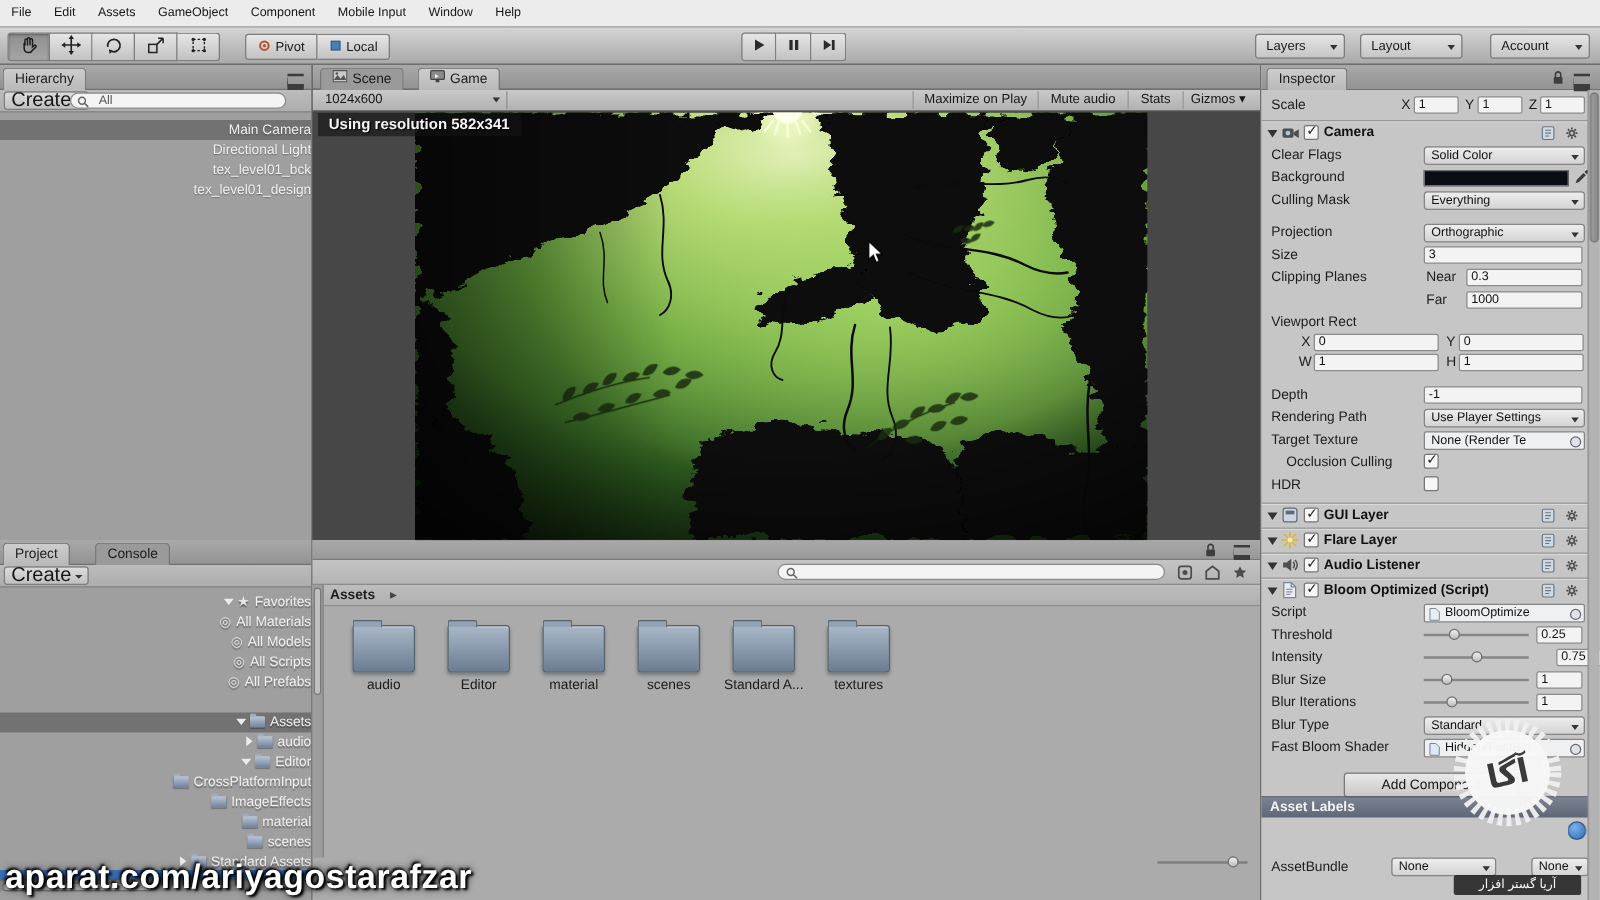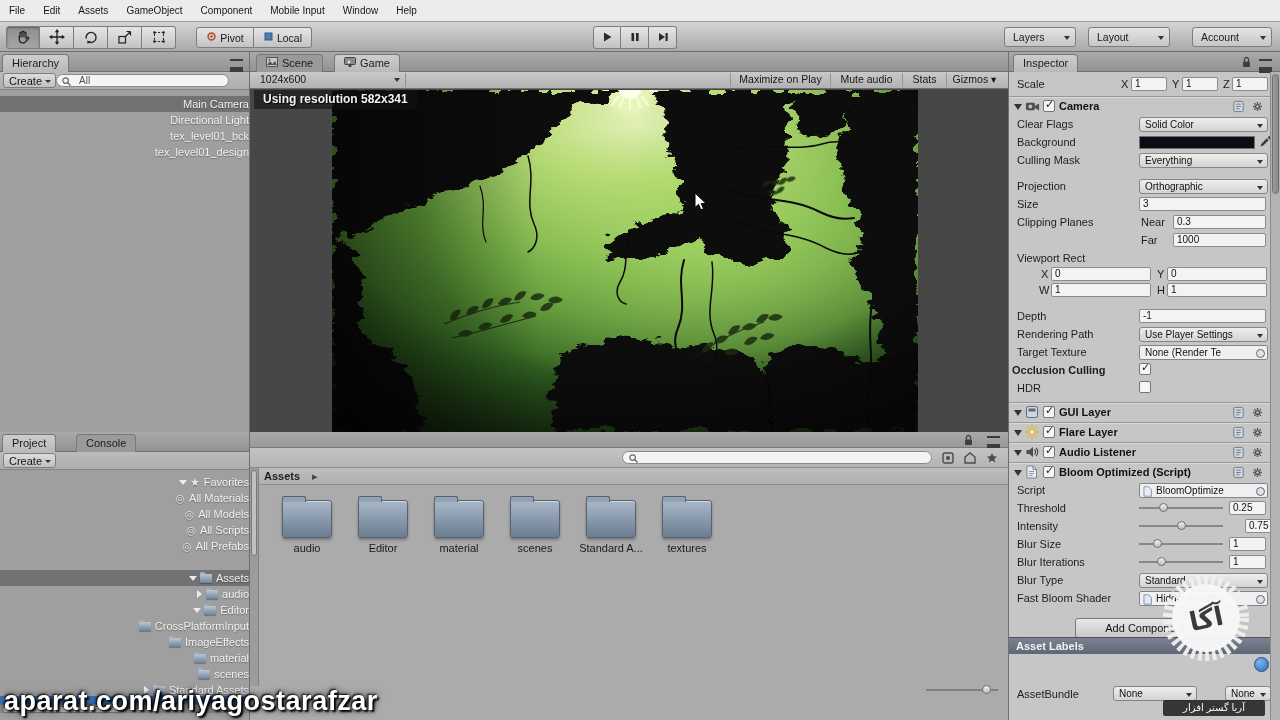--- a/index.html
+++ b/index.html
@@ -24,21 +24,21 @@
 
   
   .tabbar { position:absolute; left:0; top:0; right:0; height:20px; background:linear-gradient(#a9a9a9,#939393); border-bottom:1px solid #6f6f6f; }
   .tab { position:absolute; top:2px; height:18px; line-height:17px; padding:0 9px; font-size:11px; color:#1c1c1c; border:1px solid #787878; border-bottom:none; border-radius:4px 4px 0 0; background:#9a9a9a; display:flex; align-items:center; gap:4px; }
   .tab.active { background:linear-gradient(#cdcdcd,#b9b9b9); }
   .burger { position:absolute; top:7px; width:13px; height:8px; border-top:2px solid #3c3c3c; box-shadow:0 3px 0 #3c3c3c, 0 6px 0 #3c3c3c; }
 
   
   #hierarchy { left:0; top:52px; width:250px; height:380px; background:#9f9f9f; border-right:1px solid #707070; }
   .createbar { position:absolute; left:0; top:20px; right:0; height:18px; background:linear-gradient(#bcbcbc,#adadad); border-bottom:1px solid #828282; }
-  .createbtn { position:absolute; left:3px; top:1px; height:15px; line-height:14px; padding:0 13px 0 5px; font-size:11px; background:linear-gradient(#dcdcdc,#c0c0c0); border:1px solid #7d7d7d; border-radius:3px; color:#161616;text-align:center; }
+  .createbtn { position:absolute; left:3px; top:1px; height:15px; line-height:14px; padding:0 13px 0 5px; font-size:16px; background:linear-gradient(#dcdcdc,#c0c0c0); border:1px solid #7d7d7d; border-radius:3px; color:#161616;text-align:center; }
   .createbtn::after { content:""; position:absolute; right:4px; top:6px; border-left:3px solid transparent; border-right:3px solid transparent; border-top:3.5px solid #333; }
   .searchpill { position:absolute; top:2px; height:13px; background:#f4f4f4; border:1px solid #8a8a8a; border-radius:7px; font-size:10px; color:#555; line-height:11px; padding:0 6px 0 22px; }
   .trow { position:absolute; left:0; right:0; height:16px; line-height:16px; font-size:11px; color:#f1f1f1; text-shadow:0 1px 1px rgba(0,0,0,.35); white-space:nowrap;text-align:right; }
   .trow.sel { background:#727272; }
   .trow.selblue { background:#3c72b9; }
 
   
   #viewport { left:250px; top:52px; width:758px; height:380px; background:#474747; }
   .vctrl { position:absolute; left:0; top:20px; right:0; height:17px; background:linear-gradient(#c9c9c9,#b2b2b2); border-bottom:1px solid #6f6f6f; }
   .aspectdd { position:absolute; left:4px; top:1px; width:152px; height:14px; font-size:10.5px; line-height:13px; color:#161616; padding-left:6px; border-right:1px solid #8f8f8f; }
@@ -530,21 +530,21 @@
 
   <span class="ilbl" style="left:8px;top:258px;">Depth</span>
   <div class="fld" style="left:130px;top:257px;width:127px;">-1</div>
 
   <span class="ilbl" style="left:8px;top:276px;">Rendering Path</span>
   <div class="dd" style="left:130px;top:275px;width:129px;">Use Player Settings</div>
 
   <span class="ilbl" style="left:8px;top:294px;">Target Texture</span>
   <div class="objfld" style="left:130px;top:293px;width:129px;padding-left:5px;">None (Render Te</div>
 
-  <span class="ilbl" style="left:3px;top:312px;font-weight:bold;">Occlusion Culling</span>
+  <span class="ilbl" style="left:20px;top:312px;">Occlusion Culling</span>
   <span class="chk on" style="left:130px;top:311px;"></span>
 
   <span class="ilbl" style="left:8px;top:330px;">HDR</span>
   <span class="chk" style="left:130px;top:329px;"></span>
 
   <div class="comphdr" style="top:350px;">
     <span class="fold-open" style="left:5px;top:7px;"></span>
     <span style="position:absolute;left:16px;top:2px;"><svg width="14" height="14" viewBox="0 0 14 14">
           <rect x="1.5" y="1.5" width="11" height="11" rx="2" fill="#cdd6df" stroke="#5d6a77"></rect>
           <rect x="3.5" y="3.5" width="7" height="3" fill="#5d6a77"></rect>

